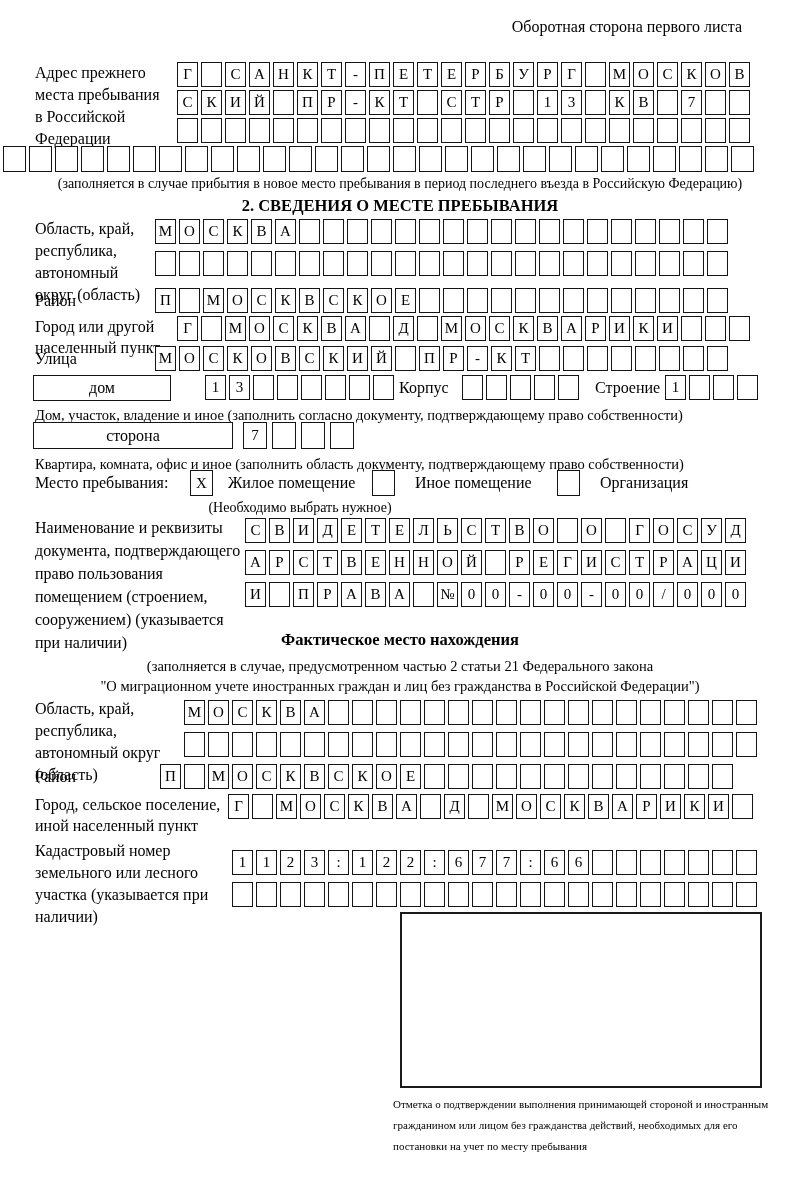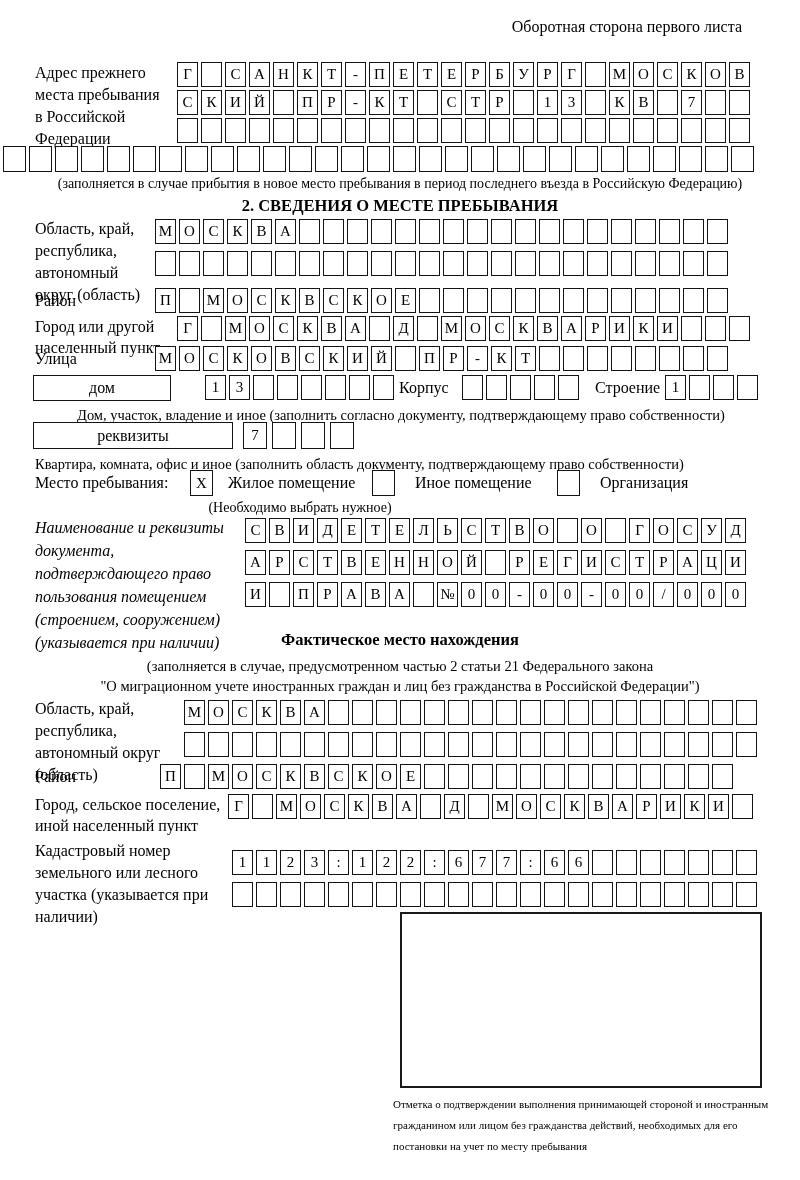--- a/index.html
+++ b/index.html
@@ -315,43 +315,43 @@
     <span class="cell"></span>
     <span class="cell"></span>
   </div>
 <div class="abs lbl" style="top:377px;left:595px;">Строение</div>
 <div class="cellrow" style="top:375px;left:665px;">
     <span class="cell">1</span>
     <span class="cell"></span>
     <span class="cell"></span>
     <span class="cell"></span>
   </div>
-<div class="abs note" style="top:406px;left:35px;font-size:14.5px;margin-left:42px;">Дом, участок, владение и иное (заполнить согласно документу, подтверждающему право собственности)</div>
+<div class="abs note" style="top:406px;left:35px;font-size:14.5px;">Дом, участок, владение и иное (заполнить согласно документу, подтверждающему право собственности)</div>
 
 <div class="longbox" style="top:422px;left:33px;width:200px;height:27px;">
-    <span>реквизиты</span>
+    <span>сторона</span>
   </div>
 <div class="cellrow kv" style="top:422px;left:243px;">
     <span class="cell">7</span>
     <span class="cell"></span>
     <span class="cell"></span>
     <span class="cell"></span>
   </div>
 <div class="abs note" style="top:455px;left:35px;font-size:14.5px;">Квартира, комната, офис и иное (заполнить область документу, подтверждающему право собственности)</div>
 
 <div class="abs lbl" style="top:472px;left:35px;">Место пребывания:</div>
 <div class="chk" style="top:470px;left:190px;">X</div>
 <div class="abs lbl" style="top:472px;left:228px;">Жилое помещение</div>
 <div class="chk" style="top:470px;left:372px;"></div>
 <div class="abs lbl" style="top:472px;left:415px;">Иное помещение</div>
 <div class="chk" style="top:470px;left:557px;"></div>
 <div class="abs lbl" style="top:472px;left:600px;">Организация</div>
 <div class="abs note" style="top:499px;left:110px;width:380px;text-align:center;">(Необходимо выбрать нужное)</div>
 
-<div class="abs lbl" style="top:516px;left:35px;width:212px;line-height:23px;font-style:italic;">Наименование и реквизиты документа, подтверждающего право пользования помещением (строением, сооружением) (указывается при наличии)</div>
+<div class="abs lbl" style="top:516px;left:35px;width:212px;line-height:23px;">Наименование и реквизиты документа, подтверждающего право пользования помещением (строением, сооружением) (указывается при наличии)</div>
 <div class="cellrow" style="top:518px;left:245px;">
     <span class="cell">С</span>
     <span class="cell">В</span>
     <span class="cell">И</span>
     <span class="cell">Д</span>
     <span class="cell">Е</span>
     <span class="cell">Т</span>
     <span class="cell">Е</span>
     <span class="cell">Л</span>
     <span class="cell">Ь</span>

